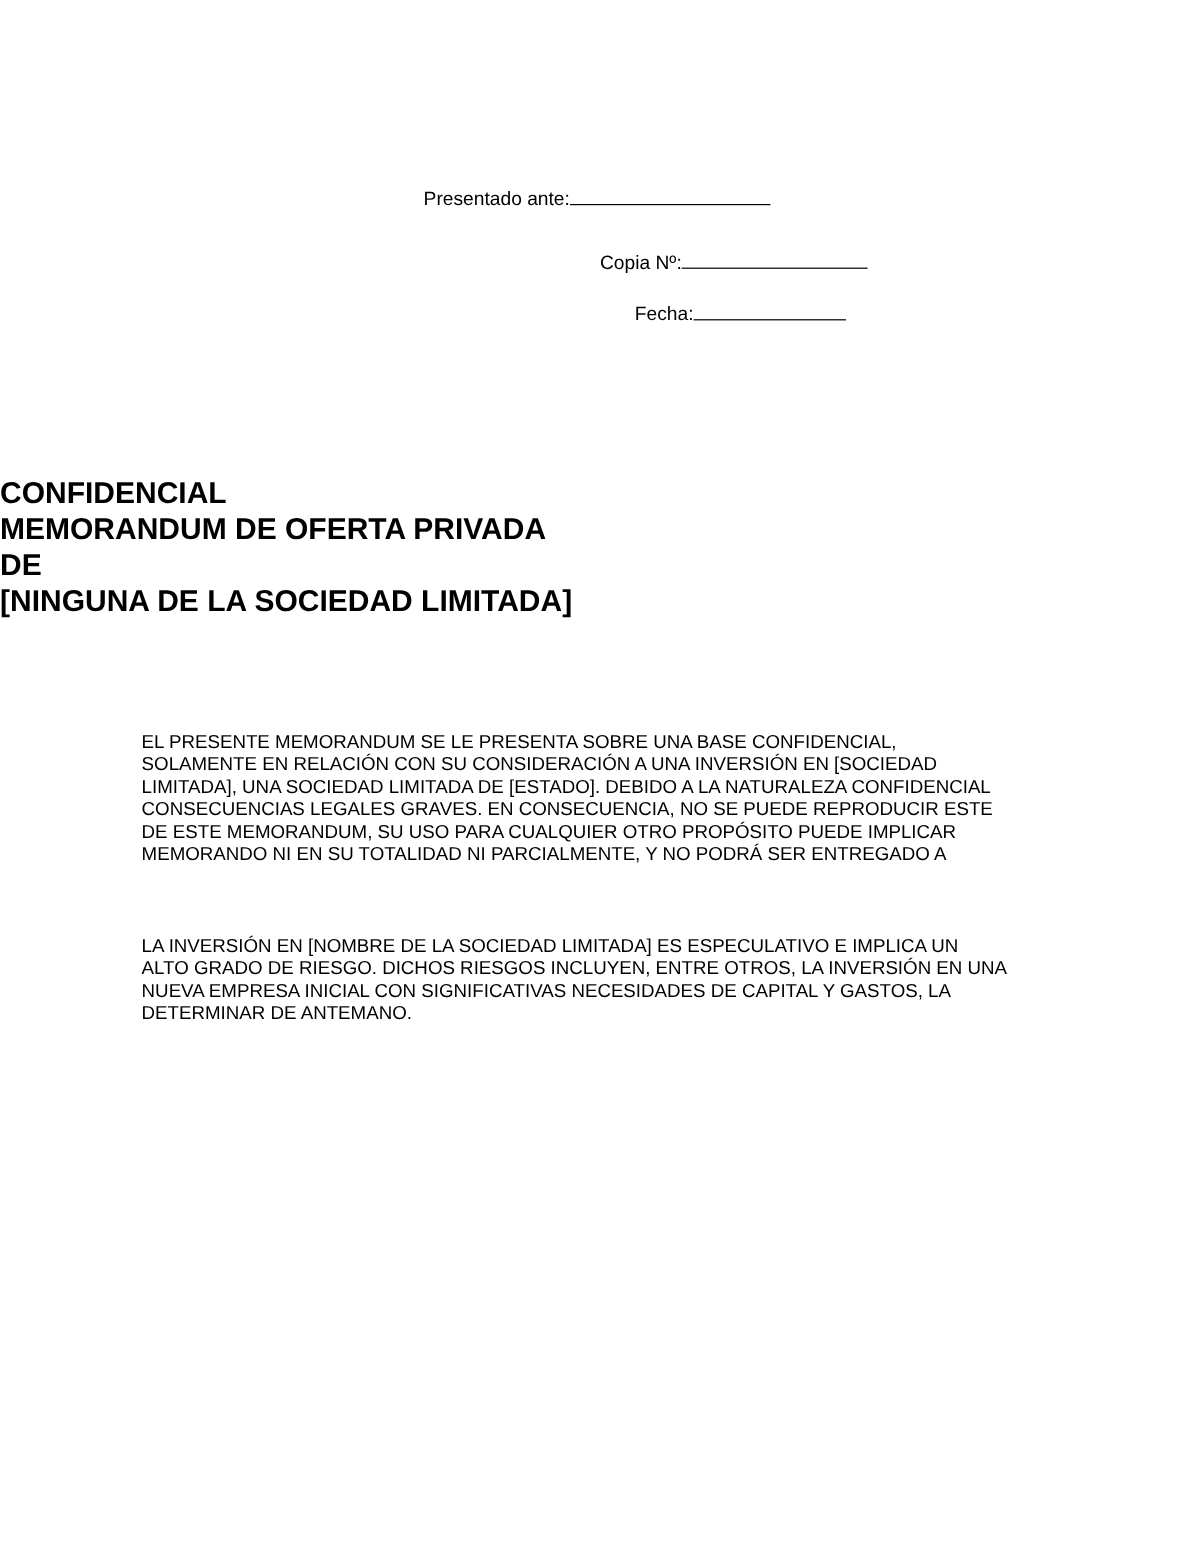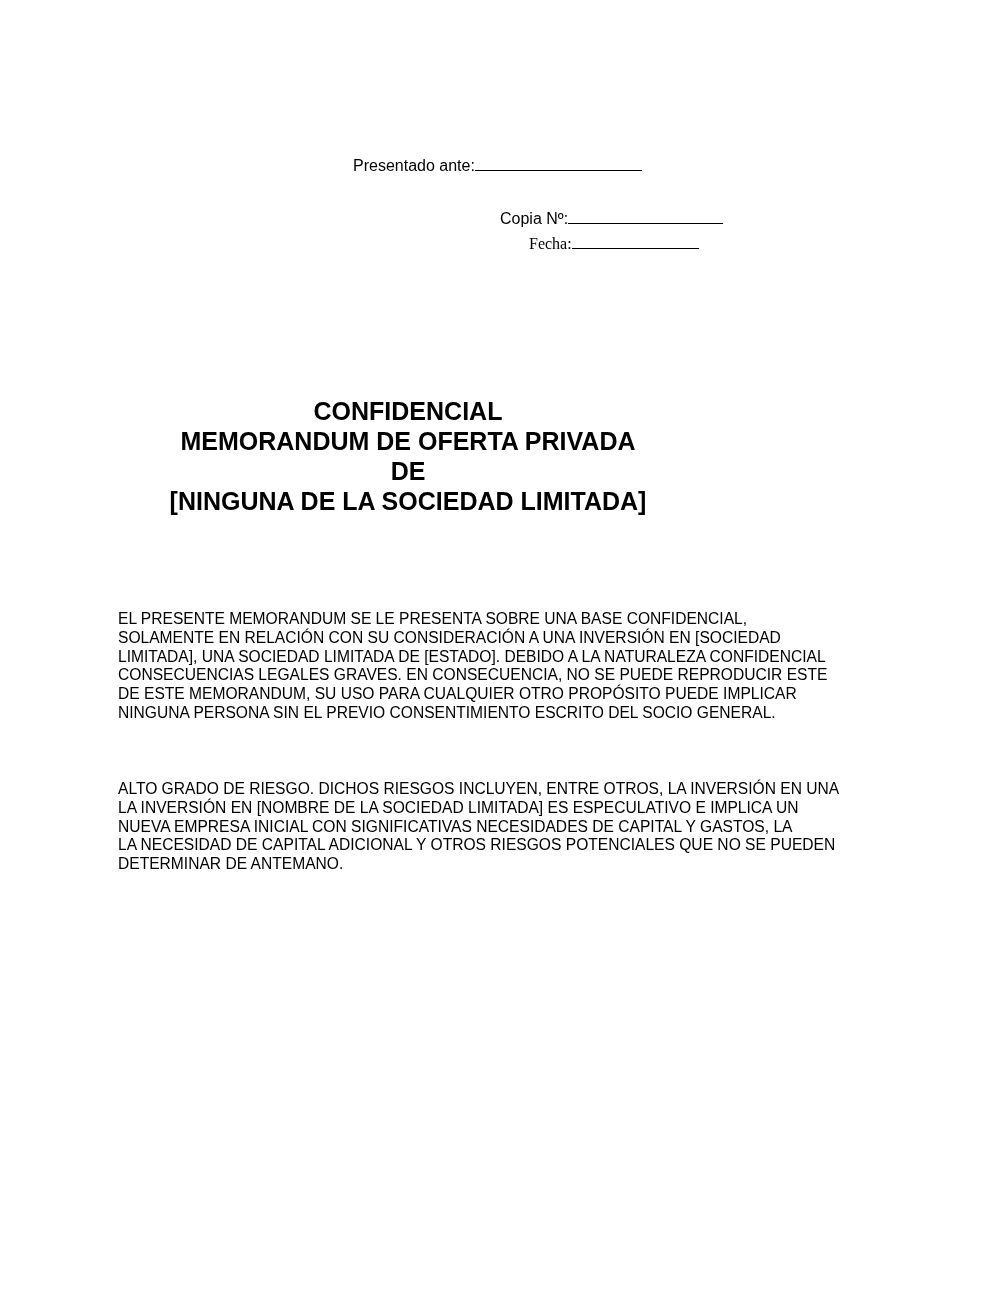--- a/index.html
+++ b/index.html
@@ -10,25 +10,25 @@
     .field {
       position: absolute; font-size: 16px; line-height: 18px; white-space: nowrap;
     }
     .field .blank {
       display: inline-block; border-bottom: 1.5px solid #000; height: 14px; vertical-align: baseline;
     }
     #f-presentado { left: 353px; top: 156px; }
     #f-presentado .blank { width: 167px; }
     #f-copia { left: 500px; top: 209px; }
     #f-copia .blank { width: 155px; }
-    #f-fecha { left: 529px; top: 234px; font-family: Liberation Serif, serif; }
+    #f-fecha { left: 529px; top: 252px; }
     #f-fecha .blank { width: 127px; }
 
     .title-block {
-      position: absolute; left: 0; top: 396px; width: 816px; text-align: center;
+      position: absolute; left: 0; top: 396px; width: 816px; 
       font-weight: bold; font-size: 25px; line-height: 30px;
     }
     .title-block div { white-space: nowrap; }
 
     .para {
       position: absolute; left: 118px; font-size: 15.6px; line-height: 18.8px;
       white-space: nowrap;
     }
     .para div { white-space: nowrap; }
     #para-1 { top: 610px; }
@@ -55,22 +55,21 @@
   <div>DE</div>
   <div>[NINGUNA DE LA SOCIEDAD LIMITADA]</div>
 </div>
 
 <div class="para" id="para-1">
   <div>EL PRESENTE MEMORANDUM SE LE PRESENTA SOBRE UNA BASE CONFIDENCIAL,</div>
   <div>SOLAMENTE EN RELACIÓN CON SU CONSIDERACIÓN A UNA INVERSIÓN EN [SOCIEDAD</div>
   <div>LIMITADA], UNA SOCIEDAD LIMITADA DE [ESTADO]. DEBIDO A LA NATURALEZA CONFIDENCIAL</div>
   <div>CONSECUENCIAS LEGALES GRAVES. EN CONSECUENCIA, NO SE PUEDE REPRODUCIR ESTE</div>
   <div>DE ESTE MEMORANDUM, SU USO PARA CUALQUIER OTRO PROPÓSITO PUEDE IMPLICAR</div>
-  <div>NINGUNA PERSONA SIN EL PREVIO CONSENTIMIENTO ESCRITO DEL SOCIO GENERAL.</div>
+  <div>MEMORANDO NI EN SU TOTALIDAD NI PARCIALMENTE, Y NO PODRÁ SER ENTREGADO A</div>
 </div>
 
 <div class="para" id="para-2">
+  <div>LA INVERSIÓN EN [NOMBRE DE LA SOCIEDAD LIMITADA] ES ESPECULATIVO E IMPLICA UN</div>
   <div>ALTO GRADO DE RIESGO. DICHOS RIESGOS INCLUYEN, ENTRE OTROS, LA INVERSIÓN EN UNA</div>
-  <div>LA INVERSIÓN EN [NOMBRE DE LA SOCIEDAD LIMITADA] ES ESPECULATIVO E IMPLICA UN</div>
   <div>NUEVA EMPRESA INICIAL CON SIGNIFICATIVAS NECESIDADES DE CAPITAL Y GASTOS, LA</div>
-  <div>LA NECESIDAD DE CAPITAL ADICIONAL Y OTROS RIESGOS POTENCIALES QUE NO SE PUEDEN</div>
   <div>DETERMINAR DE ANTEMANO.</div>
 </div>
 
 </body></html>

